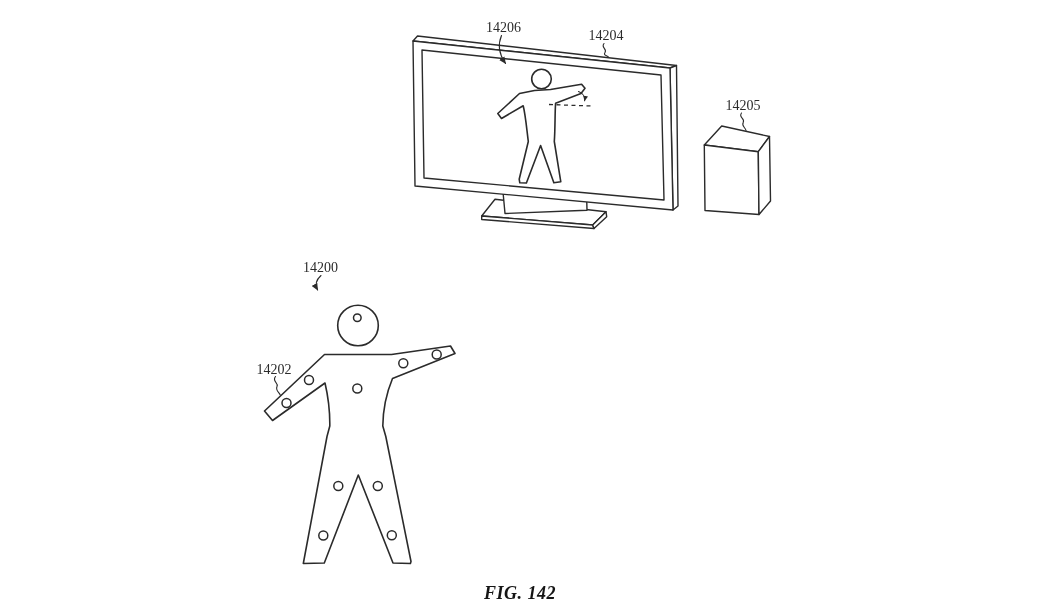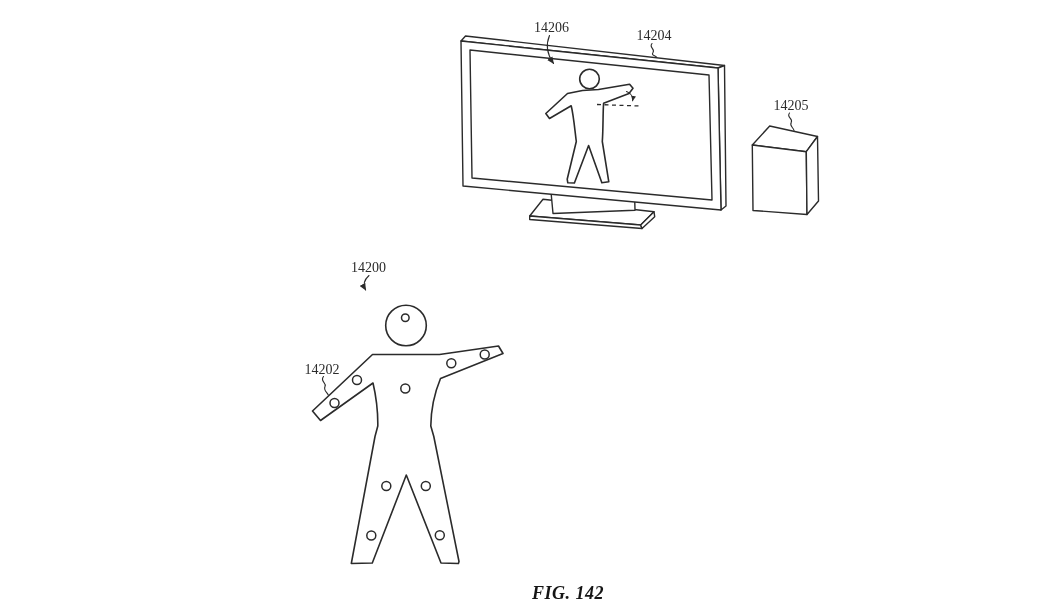--- a/index.html
+++ b/index.html
@@ -1,19 +1,19 @@
 <!DOCTYPE html>
 <html style="--line: #2b2b2b; --bg: #ffffff;"><head>
 <meta charset="utf-8">
 <style>
   :root { --line:#2b2b2b; --bg:#ffffff; }
   html,body { margin:0; padding:0; background:var(--bg); }
   .stage {
     position:relative; width:912px; height:600px; background:var(--bg);
-    overflow:hidden; font-family:"Liberation Serif", serif;padding-left:48px;
+    overflow:hidden; font-family:"Liberation Serif", serif;
   }
   svg { display:block; width:1050px; height:600px; }
   .fw   { fill:#ffffff; stroke:var(--line); stroke-width:1.6; stroke-linejoin:round; }
   .fw-thin { fill:#ffffff; stroke:var(--line); stroke-width:1.4; stroke-linejoin:round; }
   .mk   { fill:#ffffff; stroke:var(--line); stroke-width:1.5; }
   .dash { fill:none; stroke:var(--line); stroke-width:1.3; stroke-dasharray:4 3.5; }
   .leader { fill:none; stroke:var(--line); stroke-width:1.1; stroke-linecap:round; }
   .ah-fill { fill:var(--line); }
   .lbl { font-family:"Liberation Serif", serif; font-size:14px; fill:var(--line); }
   .cap { font-family:"Liberation Serif", serif; font-size:18px; font-weight:bold; font-style:italic; fill:#151515; letter-spacing:0.5px; }

